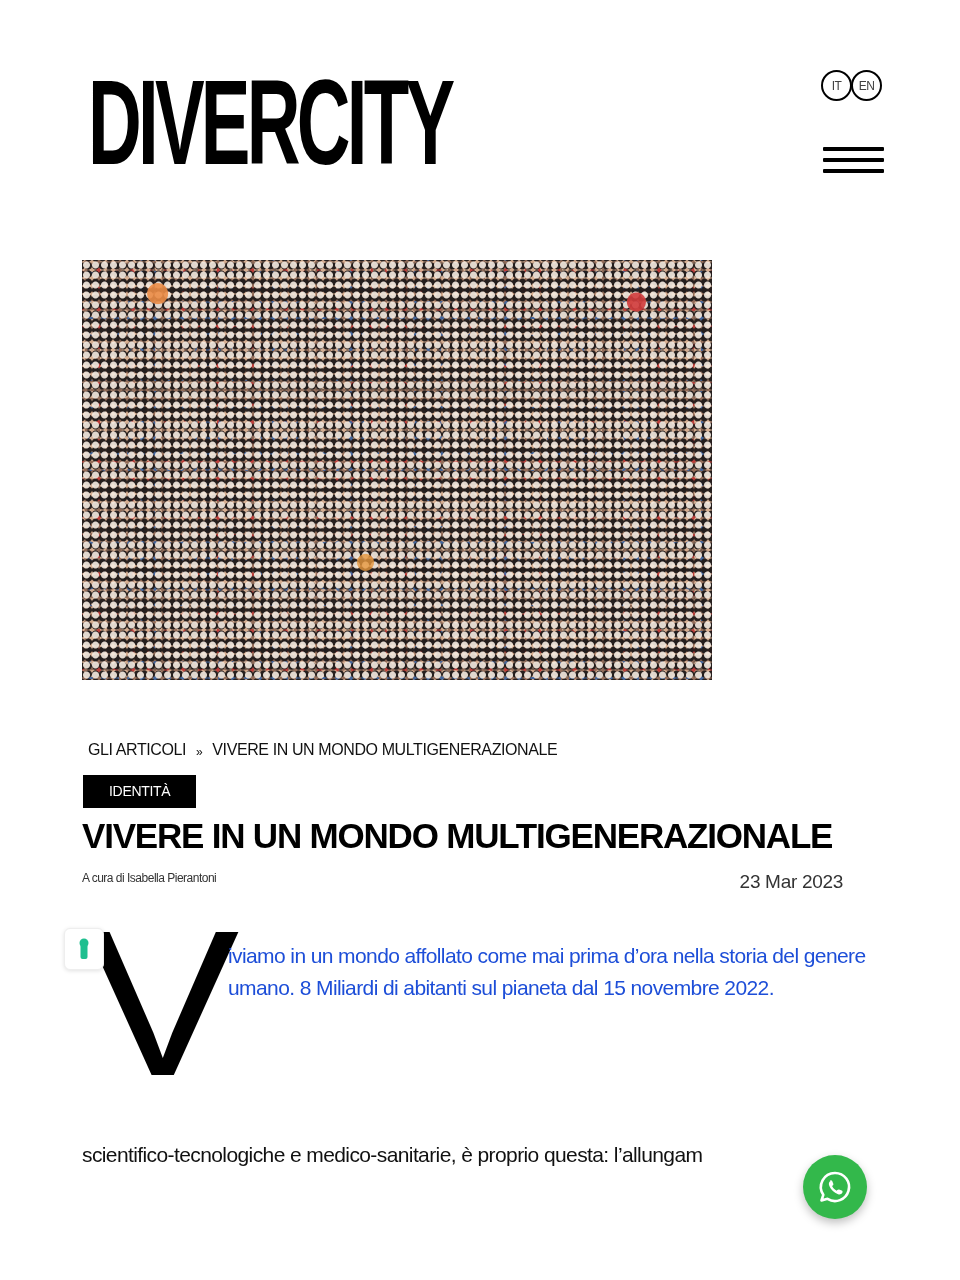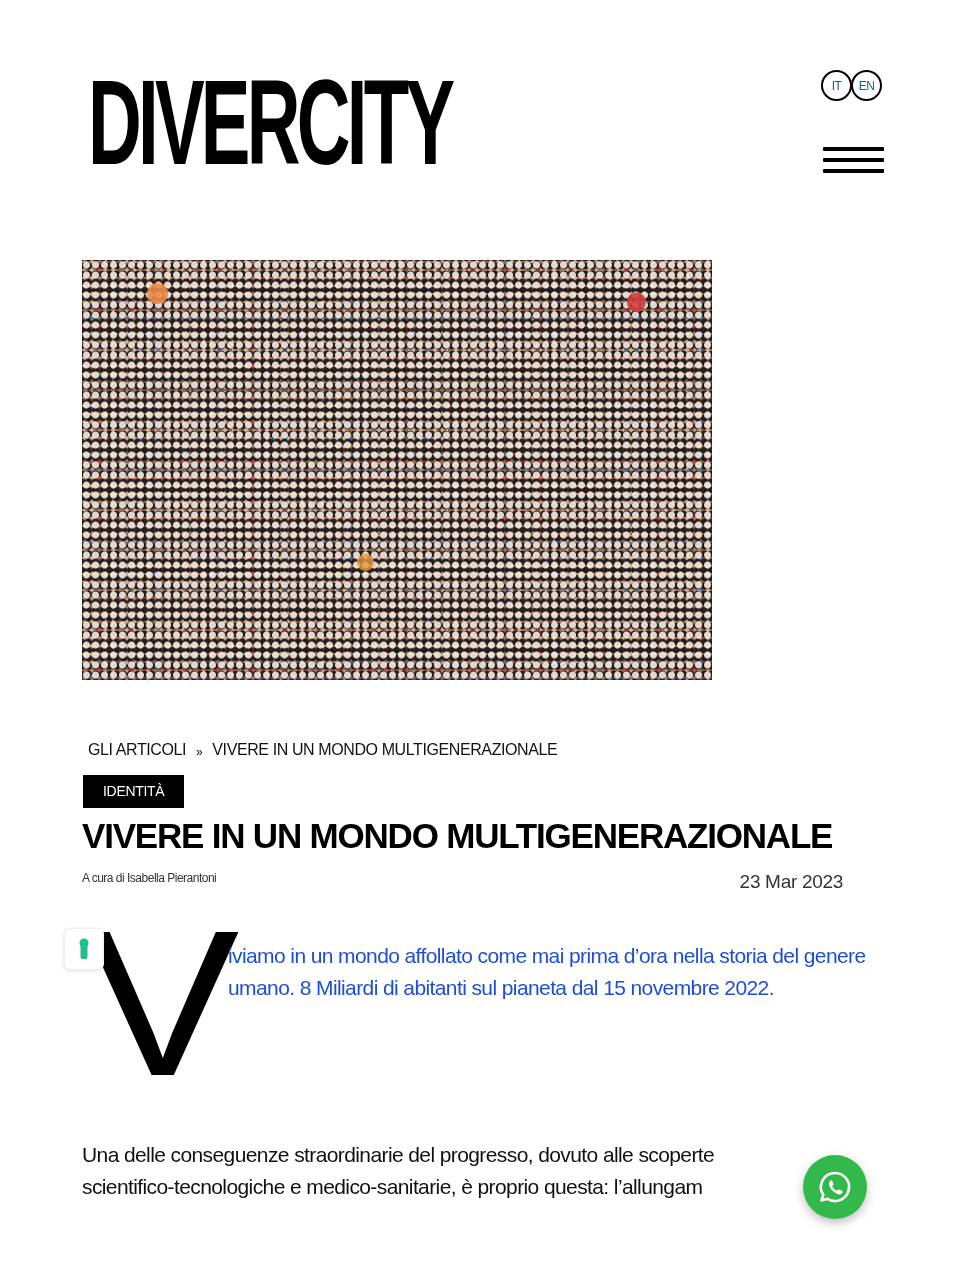--- a/index.html
+++ b/index.html
@@ -11,21 +11,21 @@
       font-family: "Liberation Sans", sans-serif; font-weight: 700;
       font-size: 120px; line-height: 120px; letter-spacing: -6px;
       transform: scaleX(0.62); transform-origin: left top;
       color: #000;
     }
 
     .lang-switch { position: absolute; left: 821px; top: 70px; display: flex; }
     .lang-btn {
       width: 31px; height: 31px; border: 2px solid #000; border-radius: 50%;
       font-size: 12px; display: flex; align-items: center; justify-content: center;
-      color: #0369a1; background: #fff; letter-spacing: -0.5px;
+      color: #404040; background: #fff; letter-spacing: -0.5px;
     }
     .lang-btn + .lang-btn { margin-left: -1px; }
 
     .hamburger { position: absolute; left: 823px; top: 147px; width: 61px; height: 30px; cursor: pointer; }
     .hamburger span { display: block; height: 4px; background: #000; border-radius: 1px; margin-bottom: 7px; }
 
     .hero {
       position: absolute; left: 82px; top: 260px; width: 630px; height: 420px;
       overflow: hidden;
       background-color: #6d5a4e;
@@ -41,21 +41,21 @@
         radial-gradient(circle 3px at 50% 50%, rgba(150,110,90,0.9) 0 3px, transparent 4px);
       background-size: 100% 100%, 100% 100%, 100% 100%, 9px 10px, 7px 8px, 11px 9px, 13px 15px, 17px 19px, 6px 7px;
       background-position: 0 0, 0 0, 0 0, 0 0, 3px 2px, 5px 4px, 2px 6px, 8px 1px, 1px 3px;
     }
 
     .breadcrumb { position: absolute; left: 88px; top: 741px; font-size: 16px; color: #111; letter-spacing: -0.4px; display: flex; align-items: flex-end; }
     .breadcrumb .sep { margin: 0 10px; font-size: 12px; }
     .breadcrumb a { color: #111; text-decoration: none; }
 
     .category-tag {
-      position: absolute; left: 83px; top: 775px; height: 33px; padding: 0 20px;
+      position: absolute; left: 83px; top: 775px; height: 33px; padding: 0 26px;
       background: #000; color: #fff; font-size: 14px; line-height: 33px; letter-spacing: -0.3px;
     }
 
     .article-title {
       position: absolute; left: 82px; top: 814px; font-size: 35px; font-weight: 700;
       letter-spacing: -1.2px; color: #000; line-height: 44px; white-space: nowrap;
     }
 
     .byline { position: absolute; left: 82px; top: 871px; font-size: 12px; color: #333; letter-spacing: -0.5px; }
     .date { position: absolute; right: 117px; top: 871px; font-size: 19px; color: #333; letter-spacing: -0.3px; }
@@ -128,21 +128,20 @@
 <div class="lock-badge">
   <svg width="12" height="22" viewBox="0 0 12 22">
     <circle cx="6" cy="5" r="4.5" fill="#1fbf8f"></circle>
     <rect x="2.5" y="6" width="7" height="15" rx="2" fill="#1fbf8f"></rect>
   </svg>
 </div>
 
 <p class="intro-para">iviamo in un mondo affollato come mai prima d’ora nella storia del genere umano. 8 Miliardi di abitanti sul pianeta dal 15 novembre 2022.</p>
 
 <div class="body-para">
-  <span>Una delle conseguenze straordinarie del progresso, dovuto alle scoperte</span>
   <span>scientifico-tecnologiche e medico-sanitarie, è proprio questa: l’allungam</span>
 </div>
 
 <div class="whatsapp-fab">
   <svg width="36" height="36" viewBox="0 0 36 36">
     <path d="M18 4 A14 14 0 1 1 10.5 29.8 L4.5 31.5 L6.3 25.8 A14 14 0 0 1 18 4 Z" fill="none" stroke="#fff" stroke-width="2.6" stroke-linejoin="round"></path>
     <path d="M13 11.5 c1-.6 1.8-.3 2.2.6 l1.1 2.6 c.3.7-.1 1.3-.6 1.8 l-.6.6 c.9 2 2.6 3.7 4.6 4.6 l.6-.6 c.5-.5 1.1-.9 1.8-.6 l2.6 1.1 c.9.4 1.2 1.2.6 2.2 c-.9 1.4-2.4 2-4.2 1.4 c-4-1.4-7.6-5-9-9 c-.6-1.8 0-3.3 1.4-4.2 Z" fill="#fff"></path>
   </svg>
 </div>
 

